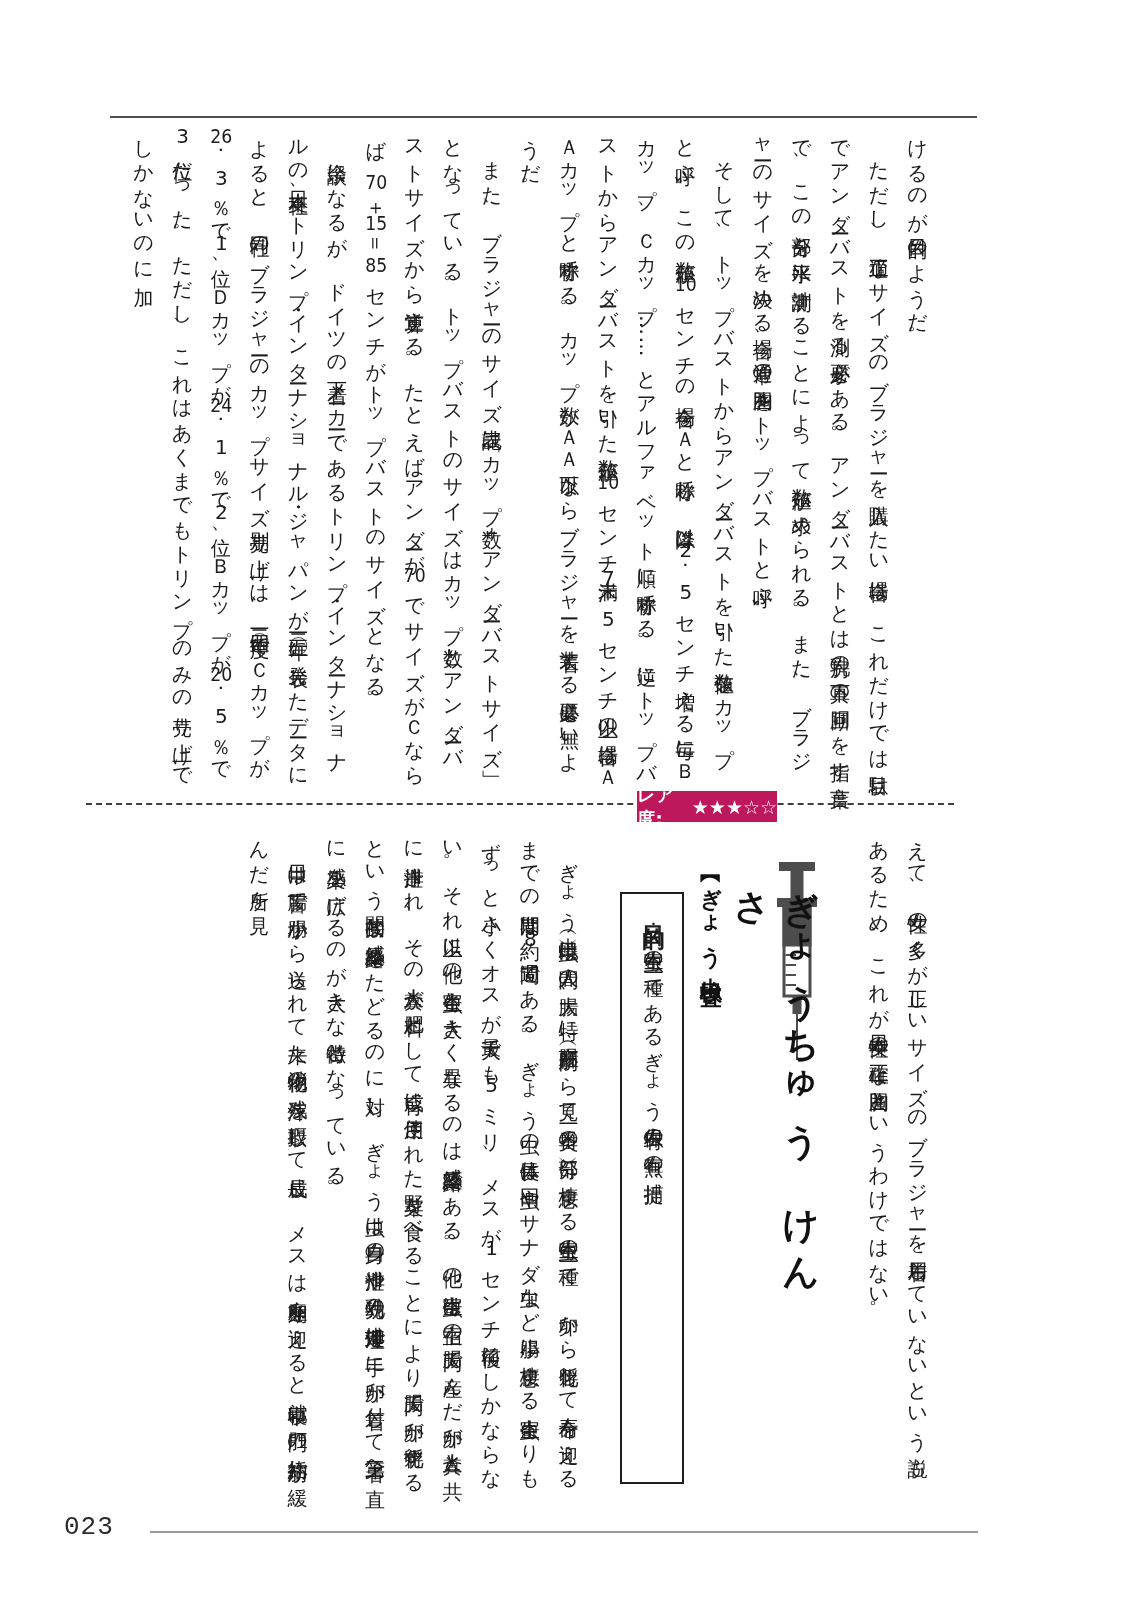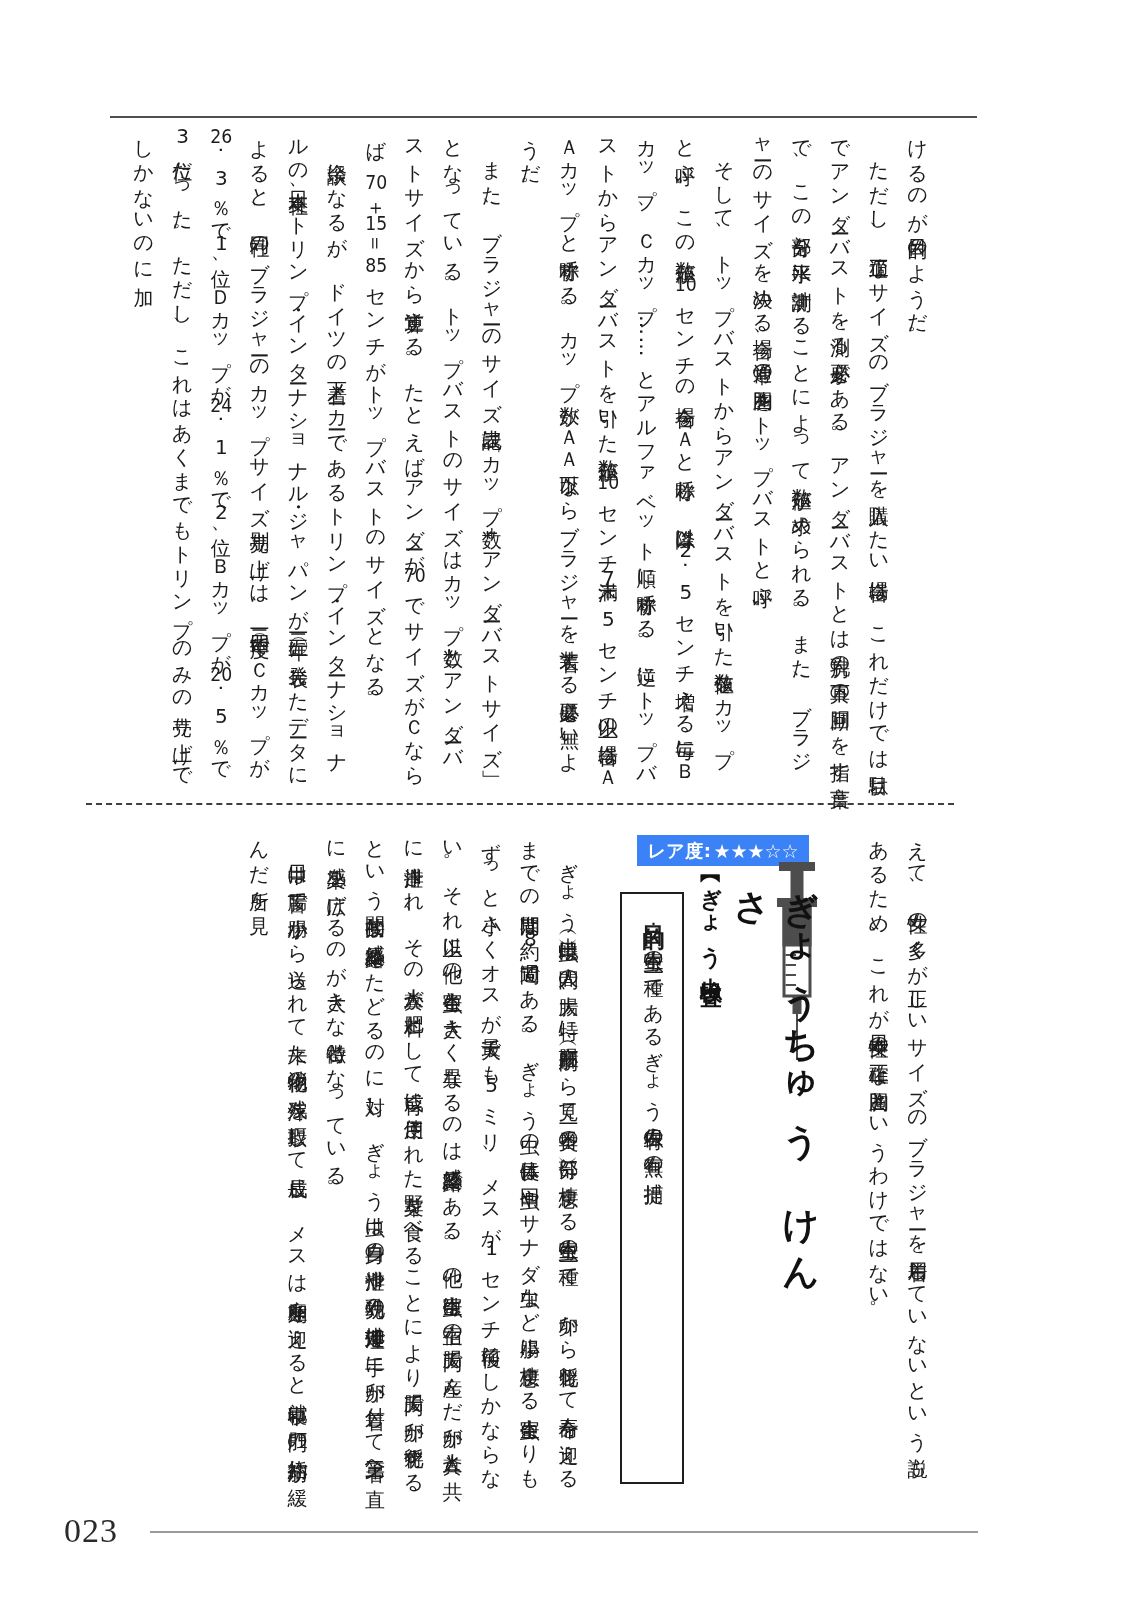--- a/index.html
+++ b/index.html
@@ -24,22 +24,22 @@
   .cont-text {
     position:absolute; left:815px; top:827px; width:122px; height:657px;
     font-size:20px; line-height:38.7px; letter-spacing:1.5px;
   }
   .entry-body {
     position:absolute; left:82px; top:827px; width:506px; height:658px;
     font-size:20px; line-height:38.7px; letter-spacing:1.5px;
   }
 
   .badge {
-    position:absolute; left:637px; top:835px; width:172px; height:31px;
-    background:#3b82f6; color:#ffffff;
+    position:absolute; left:637px; top:791px; width:140px; height:31px;
+    background:#be185d; color:#ffffff;
     display:flex; align-items:center; justify-content:center;
     font-size:18px; font-weight:bold; letter-spacing:0.5px;
   }
   .badge .stars { font-size:19px; margin-left:2px; letter-spacing:0; }
 
   .syringe { position:absolute; left:774px; top:862px; }
 
   .entry-title {
     position:absolute; left:727px; top:866px; height:430px;
     font-size:36px; font-weight:bold; letter-spacing:5px; color:#111;
@@ -50,22 +50,22 @@
   }
   .purpose-box {
     position:absolute; left:620px; top:892px; width:64px; height:592px;
     border:2px solid #1f1f1f; box-sizing:border-box; padding-top:14px;
     font-size:20px; letter-spacing:1.5px; line-height:56px;
   }
   .purpose-label { font-weight:bold; font-size:23px; letter-spacing:2px; }
 
   .page-num {
     position:absolute; left:64px; top:1512px;
-    font-family:Liberation Serif, serif;
-    font-size:34px; color:#2a2a2a; letter-spacing:1px;
+    font-family:Liberation Mono, monospace;
+    font-size:26px; color:#2a2a2a; letter-spacing:1px;
   }
 </style>
 </head>
 <body>
 
 <div class="page">
 
   <div class="rule top-rule"></div>
 
   <div class="v-text top-article">

